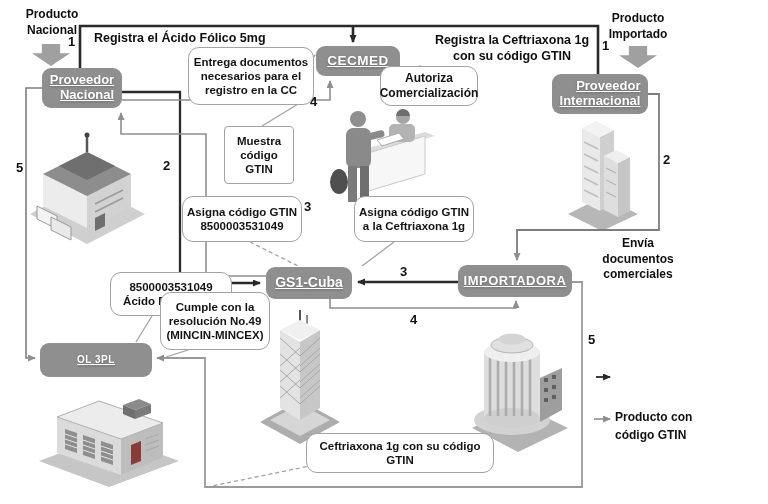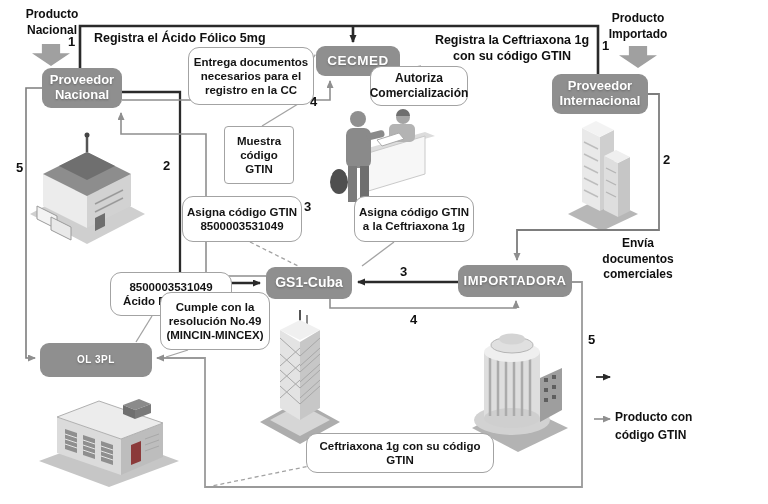--- a/index.html
+++ b/index.html
@@ -3,22 +3,22 @@
 <meta charset="utf-8">
 <style>
   html,body{margin:0;padding:0;background:#fff;}
   .canvas{
     position:relative;width:768px;height:504px;background:#ffffff;
     font-family:"Liberation Sans",sans-serif;overflow:hidden;
   }
   .box{
     position:absolute;background:#8f8f8f;border-radius:9px;color:#fff;
     font-weight:bold;display:flex;align-items:center;justify-content:center;
-    text-align:center;white-space:pre-line;line-height:1.12;
-    text-shadow:0 1px 2px rgba(70,70,70,.55);z-index:4;
+    text-align:right;white-space:pre-line;line-height:1.12;
+    text-shadow:0 1px 2px rgba(70,70,70,.55);z-index:4;text-decoration:underline;
   }
   .bubble{
     position:absolute;background:#fff;border:1.6px solid #a3a3a3;border-radius:11px;
     display:flex;align-items:center;justify-content:center;text-align:center;
     white-space:pre-line;font-weight:bold;font-size:11.5px;color:#141414;
     line-height:1.22;z-index:5;padding:19px 4px;box-sizing:border-box;
   }
   .flow-text{position:absolute;font-weight:bold;color:#0f0f0f;white-space:pre-line;z-index:6;font-size:12px;line-height:1.3;}
   .num{position:absolute;font-weight:bold;font-size:13px;color:#101010;z-index:6;}
   .block-arrow{
@@ -229,21 +229,21 @@
   <div class="box" style="left:316px;top:46px;width:84px;height:30px;font-size:13.5px;letter-spacing:.5px">CECMED</div>
   <div class="box" style="left:552px;top:74px;width:96px;height:40px;font-size:13px">Proveedor
 Internacional</div>
   <div class="box" style="left:266px;top:267px;width:86px;height:32px;font-size:14px">GS1-Cuba</div>
   <div class="box" style="left:458px;top:265px;width:114px;height:32px;font-size:13px;letter-spacing:.5px">IMPORTADORA</div>
   <div class="box" style="left:40px;top:343px;width:112px;height:34px;font-size:10px;letter-spacing:.5px">OL 3PL</div>
 
   <div class="bubble" style="left:188px;top:47px;width:126px;height:58px">Entrega documentos
 necesarios para el
 registro en la CC</div>
-  <div class="bubble" style="left:370px;top:66px;width:98px;height:40px;font-size:12px">Autoriza
+  <div class="bubble" style="left:380px;top:66px;width:98px;height:40px;font-size:12px">Autoriza
 Comercialización</div>
   <div class="bubble" style="left:224px;top:126px;width:70px;height:58px;border-radius:4px">Muestra
 código
 GTIN</div>
   <div class="bubble" style="left:182px;top:196px;width:120px;height:46px">Asigna código GTIN
 8500003531049</div>
   <div class="bubble" style="left:354px;top:196px;width:120px;height:46px">Asigna código GTIN
 a la Ceftriaxona 1g</div>
   <div class="bubble" style="left:110px;top:272px;width:122px;height:44px">8500003531049
 Ácido Fólico 5mg</div>

